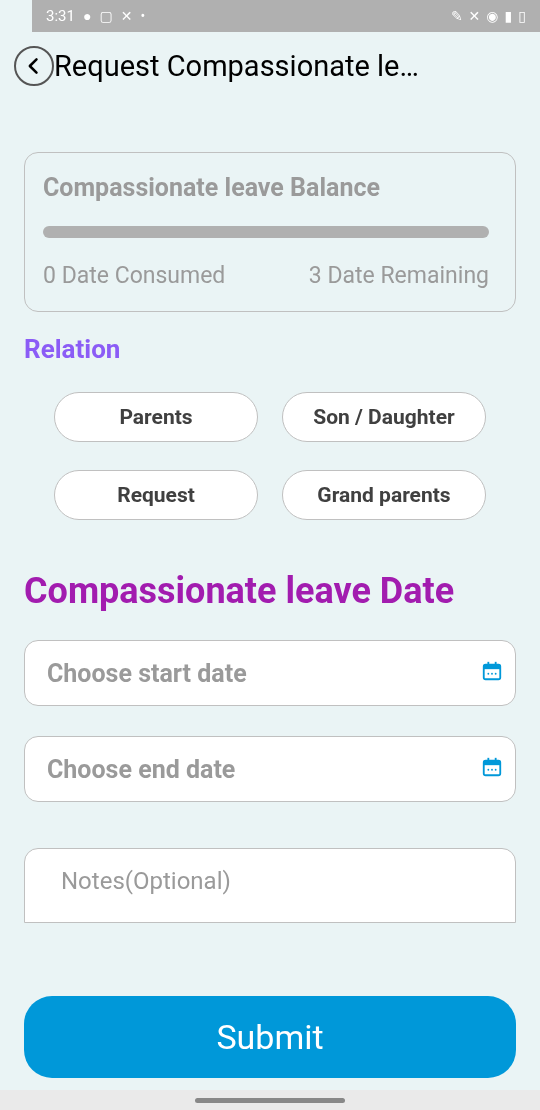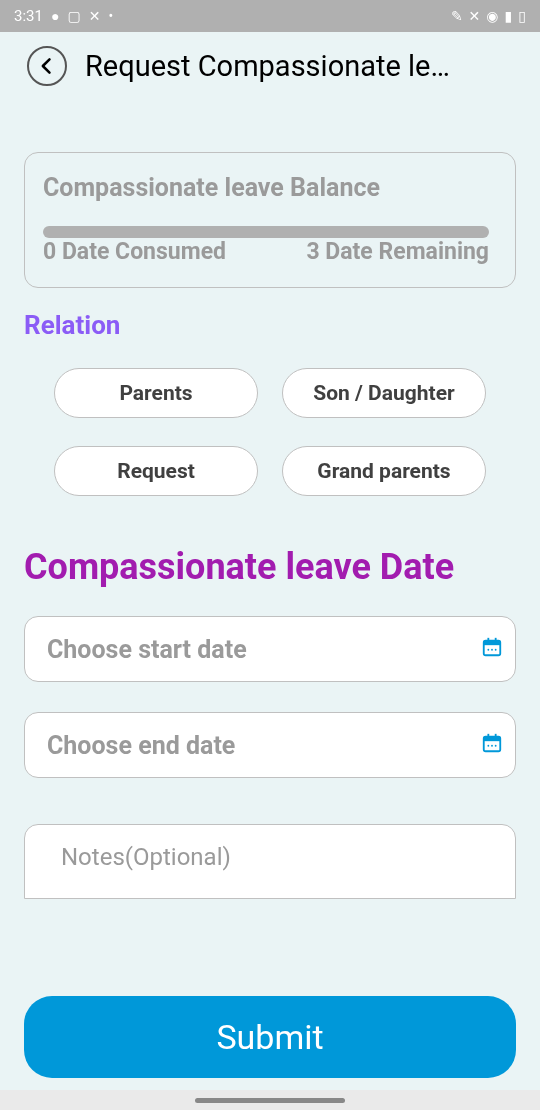--- a/index.html
+++ b/index.html
@@ -17,40 +17,39 @@
     }
     .status-bar {
       height: 32px;
       background: #b0b0b0;
       display: flex;
       align-items: center;
       justify-content: space-between;
       padding: 0 14px;
       color: #fff;
       font-size: 15px;
+      margin-left: 32px;
     }
     .status-left {
       display: flex;
       align-items: center;
       gap: 8px;
     }
     .status-right {
       display: flex;
       align-items: center;
       gap: 6px;
     }
     .status-icon {
       font-size: 14px;
     }
     .app-header {
       display: flex;
       align-items: center;
       padding: 14px 14px 10px 14px;
-      gap: 18px;
-      margin-left: 13px;
     }
     .back-btn {
       width: 40px;
       height: 40px;
       border-radius: 50%;
       border: 2px solid #555;
       background: transparent;
       display: flex;
       align-items: center;
       justify-content: center;
@@ -85,22 +84,23 @@
     }
     .progress-bar {
       margin-top: 24px;
       height: 12px;
       background: #b0b0b0;
       border-radius: 6px;
     }
     .balance-row {
       display: flex;
       justify-content: space-between;
+      margin-top: 24px;
       font-size: 23px;
-      font-weight: 700;
+      font-weight: 400;
       color: #9a9a9a;
     }
     .section-label {
       font-size: 26px;
       font-weight: 700;
       color: #8b5cf6;
       margin-top: 22px;
     }
     .relation-grid {
       display: grid;

